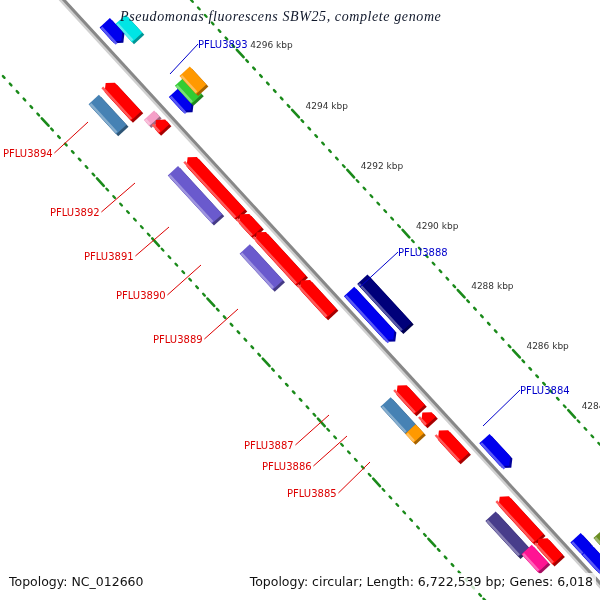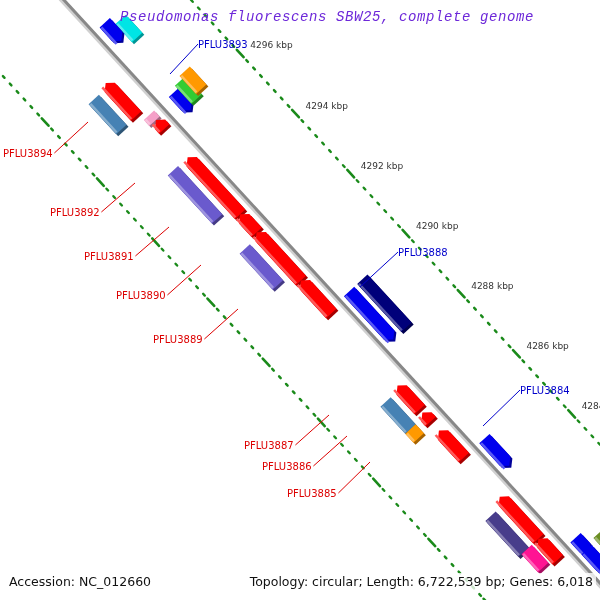--- a/index.html
+++ b/index.html
@@ -1,18 +1,18 @@
 <!DOCTYPE html>
 <html><head>
   <meta charset="utf-8">
   <style>
     html, body { margin: 0; padding: 0; }
     body { width: 600px; height: 600px; overflow: hidden; background: #ffffff; position: relative; font-family: "DejaVu Sans", sans-serif; }
     #map { position: absolute; left: 0; top: 0; width: 600px; height: 600px; }
-    .title { position: absolute; left: 120px; top: 9px; font-size: 14px; font-style: italic; color: #6d28d9; letter-spacing: 0.6px; white-space: nowrap; font-family: Liberation Mono, monospace; }
+    .title { position: absolute; left: 120px; top: 9px; font-size: 14px; font-style: italic; color: #0f172a; letter-spacing: 0.6px; white-space: nowrap; font-family: Liberation Serif, serif; }
     .footer { position: absolute; font-size: 12.5px; color: #111; white-space: nowrap; background: rgba(255,255,255,0.78); padding: 1px 3px; font-family: "DejaVu Sans", sans-serif; }
     .footer.left { left: 6px; top: 573px; }
     .footer.right { right: 4px; top: 573px; text-align: right; }
     svg text { font-family: "DejaVu Sans", sans-serif; }
   </style>
 </head>
 <body>
 
 <svg id="map" viewBox="0 0 600 600" xmlns="http://www.w3.org/2000/svg">
   <g id="ticks-layer">
@@ -372,14 +372,14 @@
       <line x1="313.4" y1="466" x2="347" y2="436" stroke="#dd0000" stroke-width="1"></line>
       <text x="262" y="470" font-size="10" fill="#dd0000">PFLU3886</text>
       <line x1="338.4" y1="493" x2="370" y2="462" stroke="#dd0000" stroke-width="1"></line>
       <text x="287" y="497" font-size="10" fill="#dd0000">PFLU3885</text>
       <line x1="520" y1="390" x2="483" y2="426" stroke="#0000cc" stroke-width="1"></line>
       <text x="520" y="394" font-size="10" fill="#0000cc">PFLU3884</text>
     </g>
 </svg>
 
 <div class="title">Pseudomonas fluorescens SBW25, complete genome</div>
-<div class="footer left">Accession: NC_012660</div>
+<div class="footer left">Topology: NC_012660</div>
 <div class="footer right">Topology: circular; Length: 6,722,539 bp; Genes: 6,018</div>
 
 </body></html>

